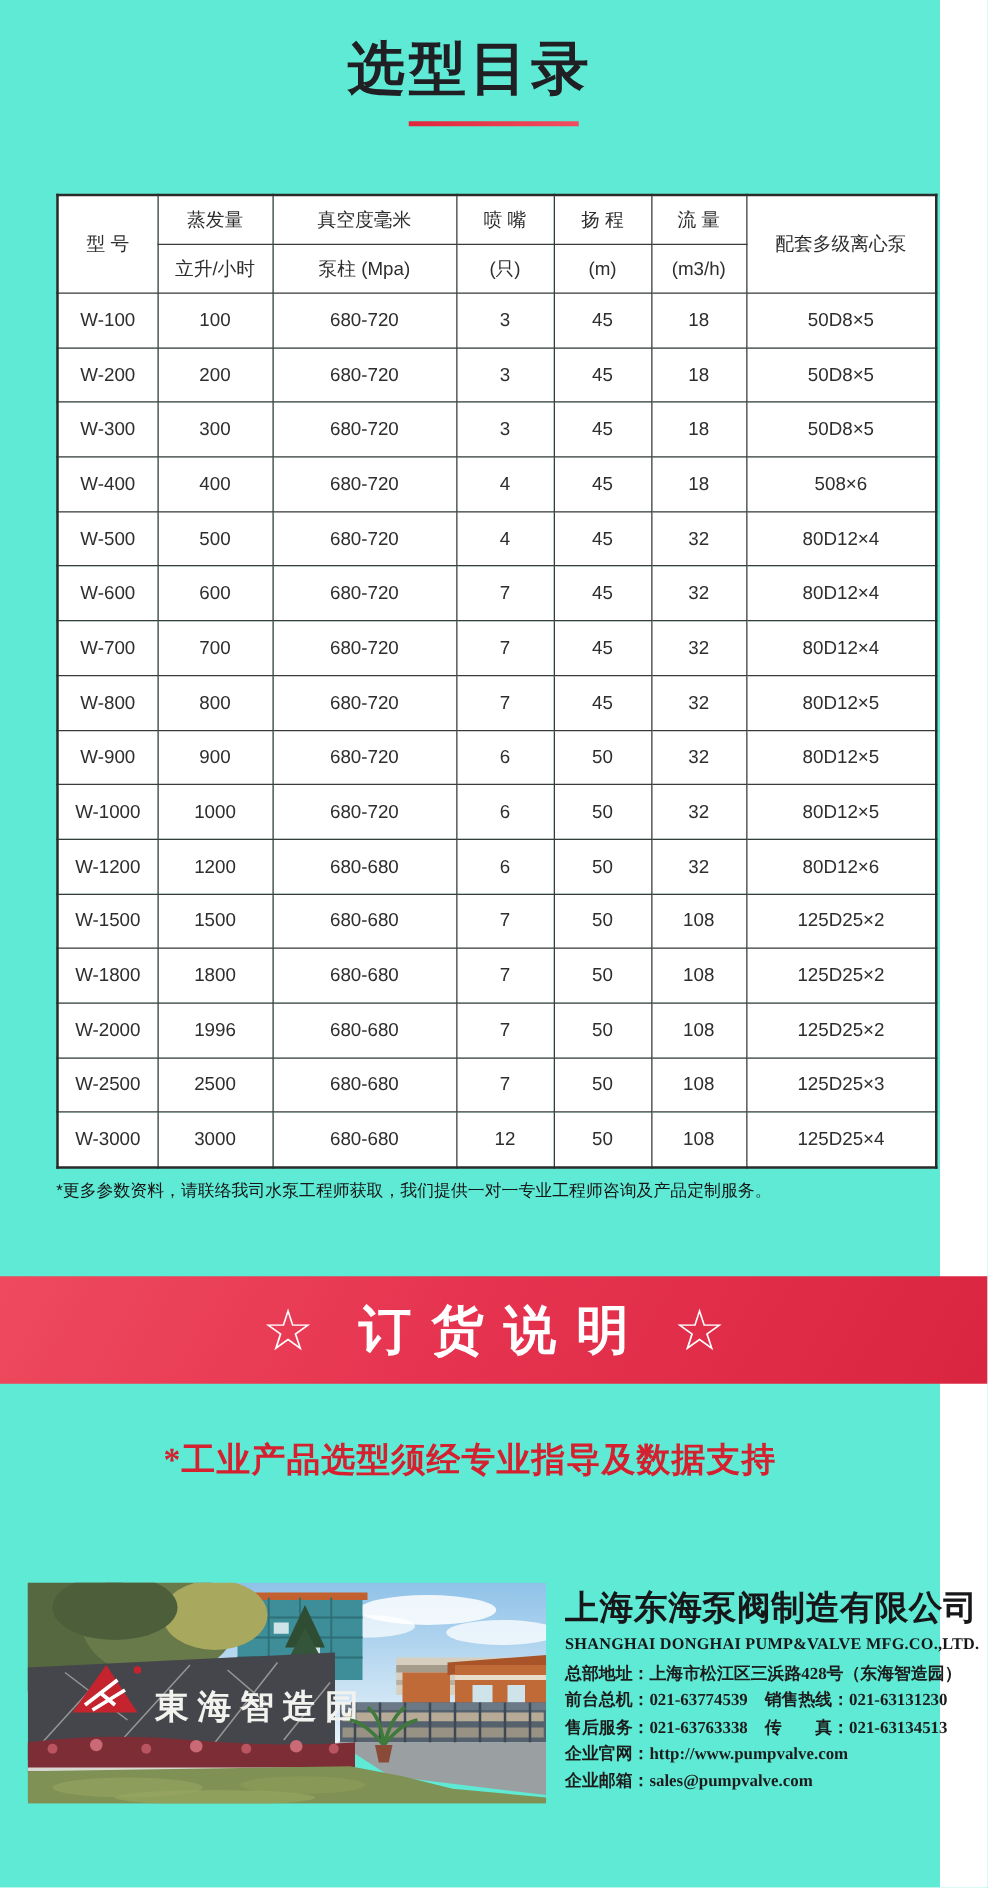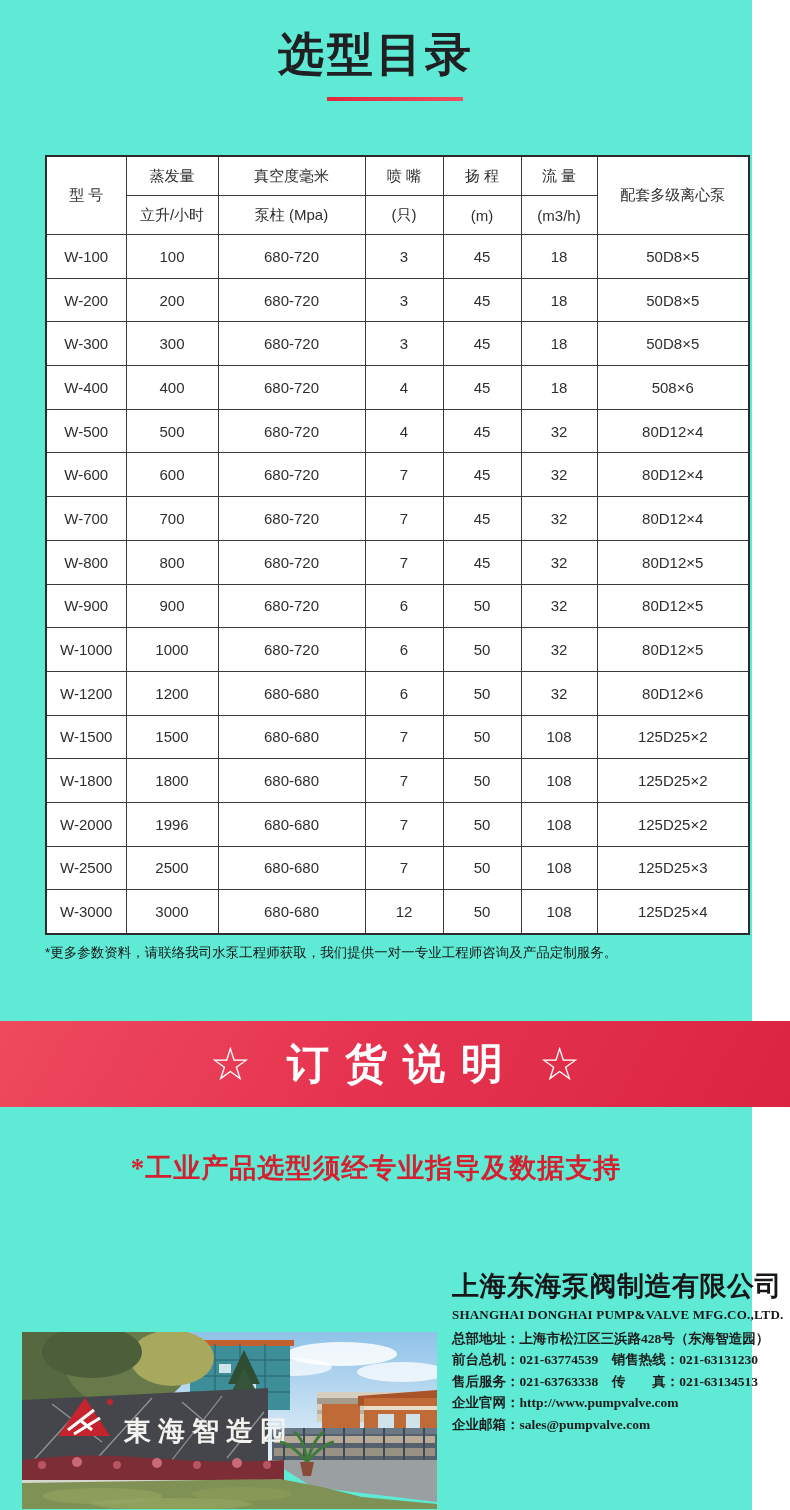--- a/index.html
+++ b/index.html
@@ -32,21 +32,21 @@
                  font-family:"Liberation Sans",sans-serif;}
 
   
   .redline{position:absolute;left:0;width:100%;text-align:center;color:#d5202f;
            font-family:"Liberation Serif",serif;font-weight:bold;}
   .redline1{top:1150px;font-size:27px;letter-spacing:1px;}
   .redline2{top:1188px;font-size:27px;letter-spacing:1px;}
   .redline2 .bignum{font-size:35px;letter-spacing:0;}
 
   
-  .photo{position:absolute;left:22px;top:1332px;width:415px;height:177px;overflow:hidden;}
+  .photo{position:absolute;left:22px;top:1266px;width:415px;height:177px;overflow:hidden;}
   .photo svg{display:block;}
 
   
   .company{position:absolute;left:452px;top:1268px;width:336px;color:#17171a;}
   .cname{font-size:27px;font-weight:bold;letter-spacing:0.5px;white-space:nowrap;}
   .cename{font-family:"Liberation Serif",serif;font-weight:bold;font-size:13px;
           letter-spacing:0.2px;margin-top:3px;white-space:nowrap;}
   .hotline{font-family:"Liberation Serif",serif;font-weight:bold;font-size:21px;
            color:#cb1f26;margin-top:6px;letter-spacing:0.5px;white-space:nowrap;}
   .clines{margin-top:5px;}

